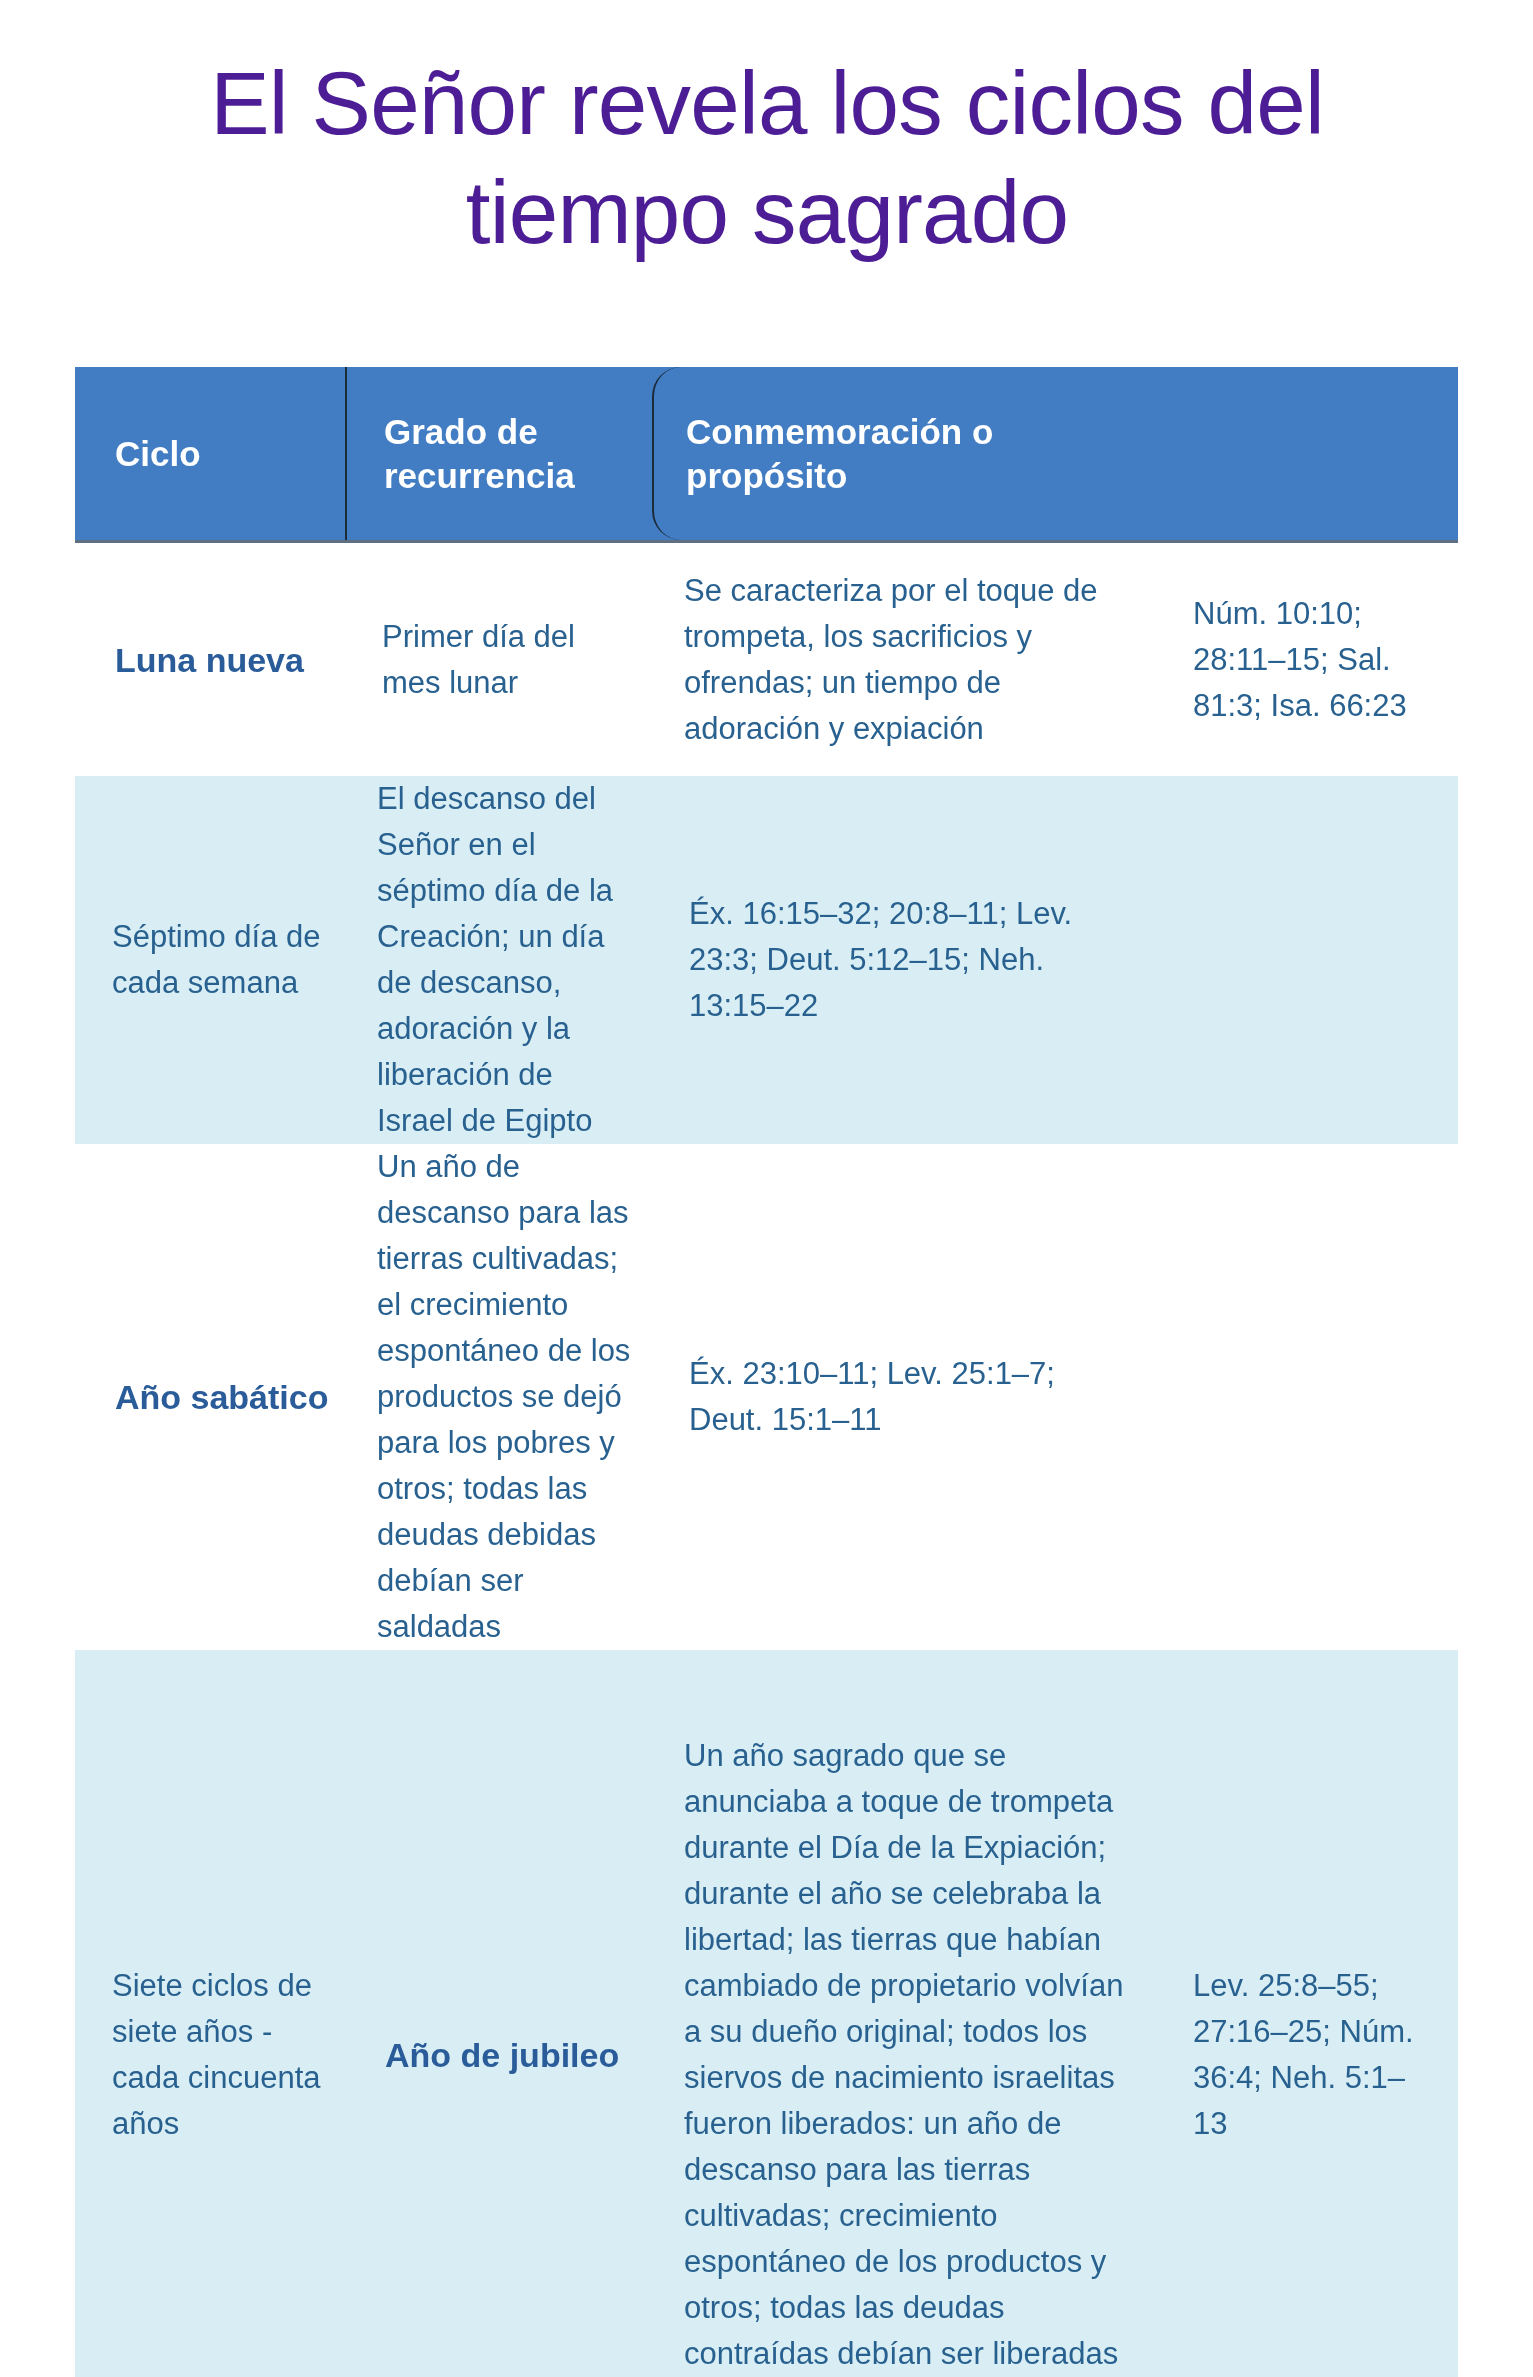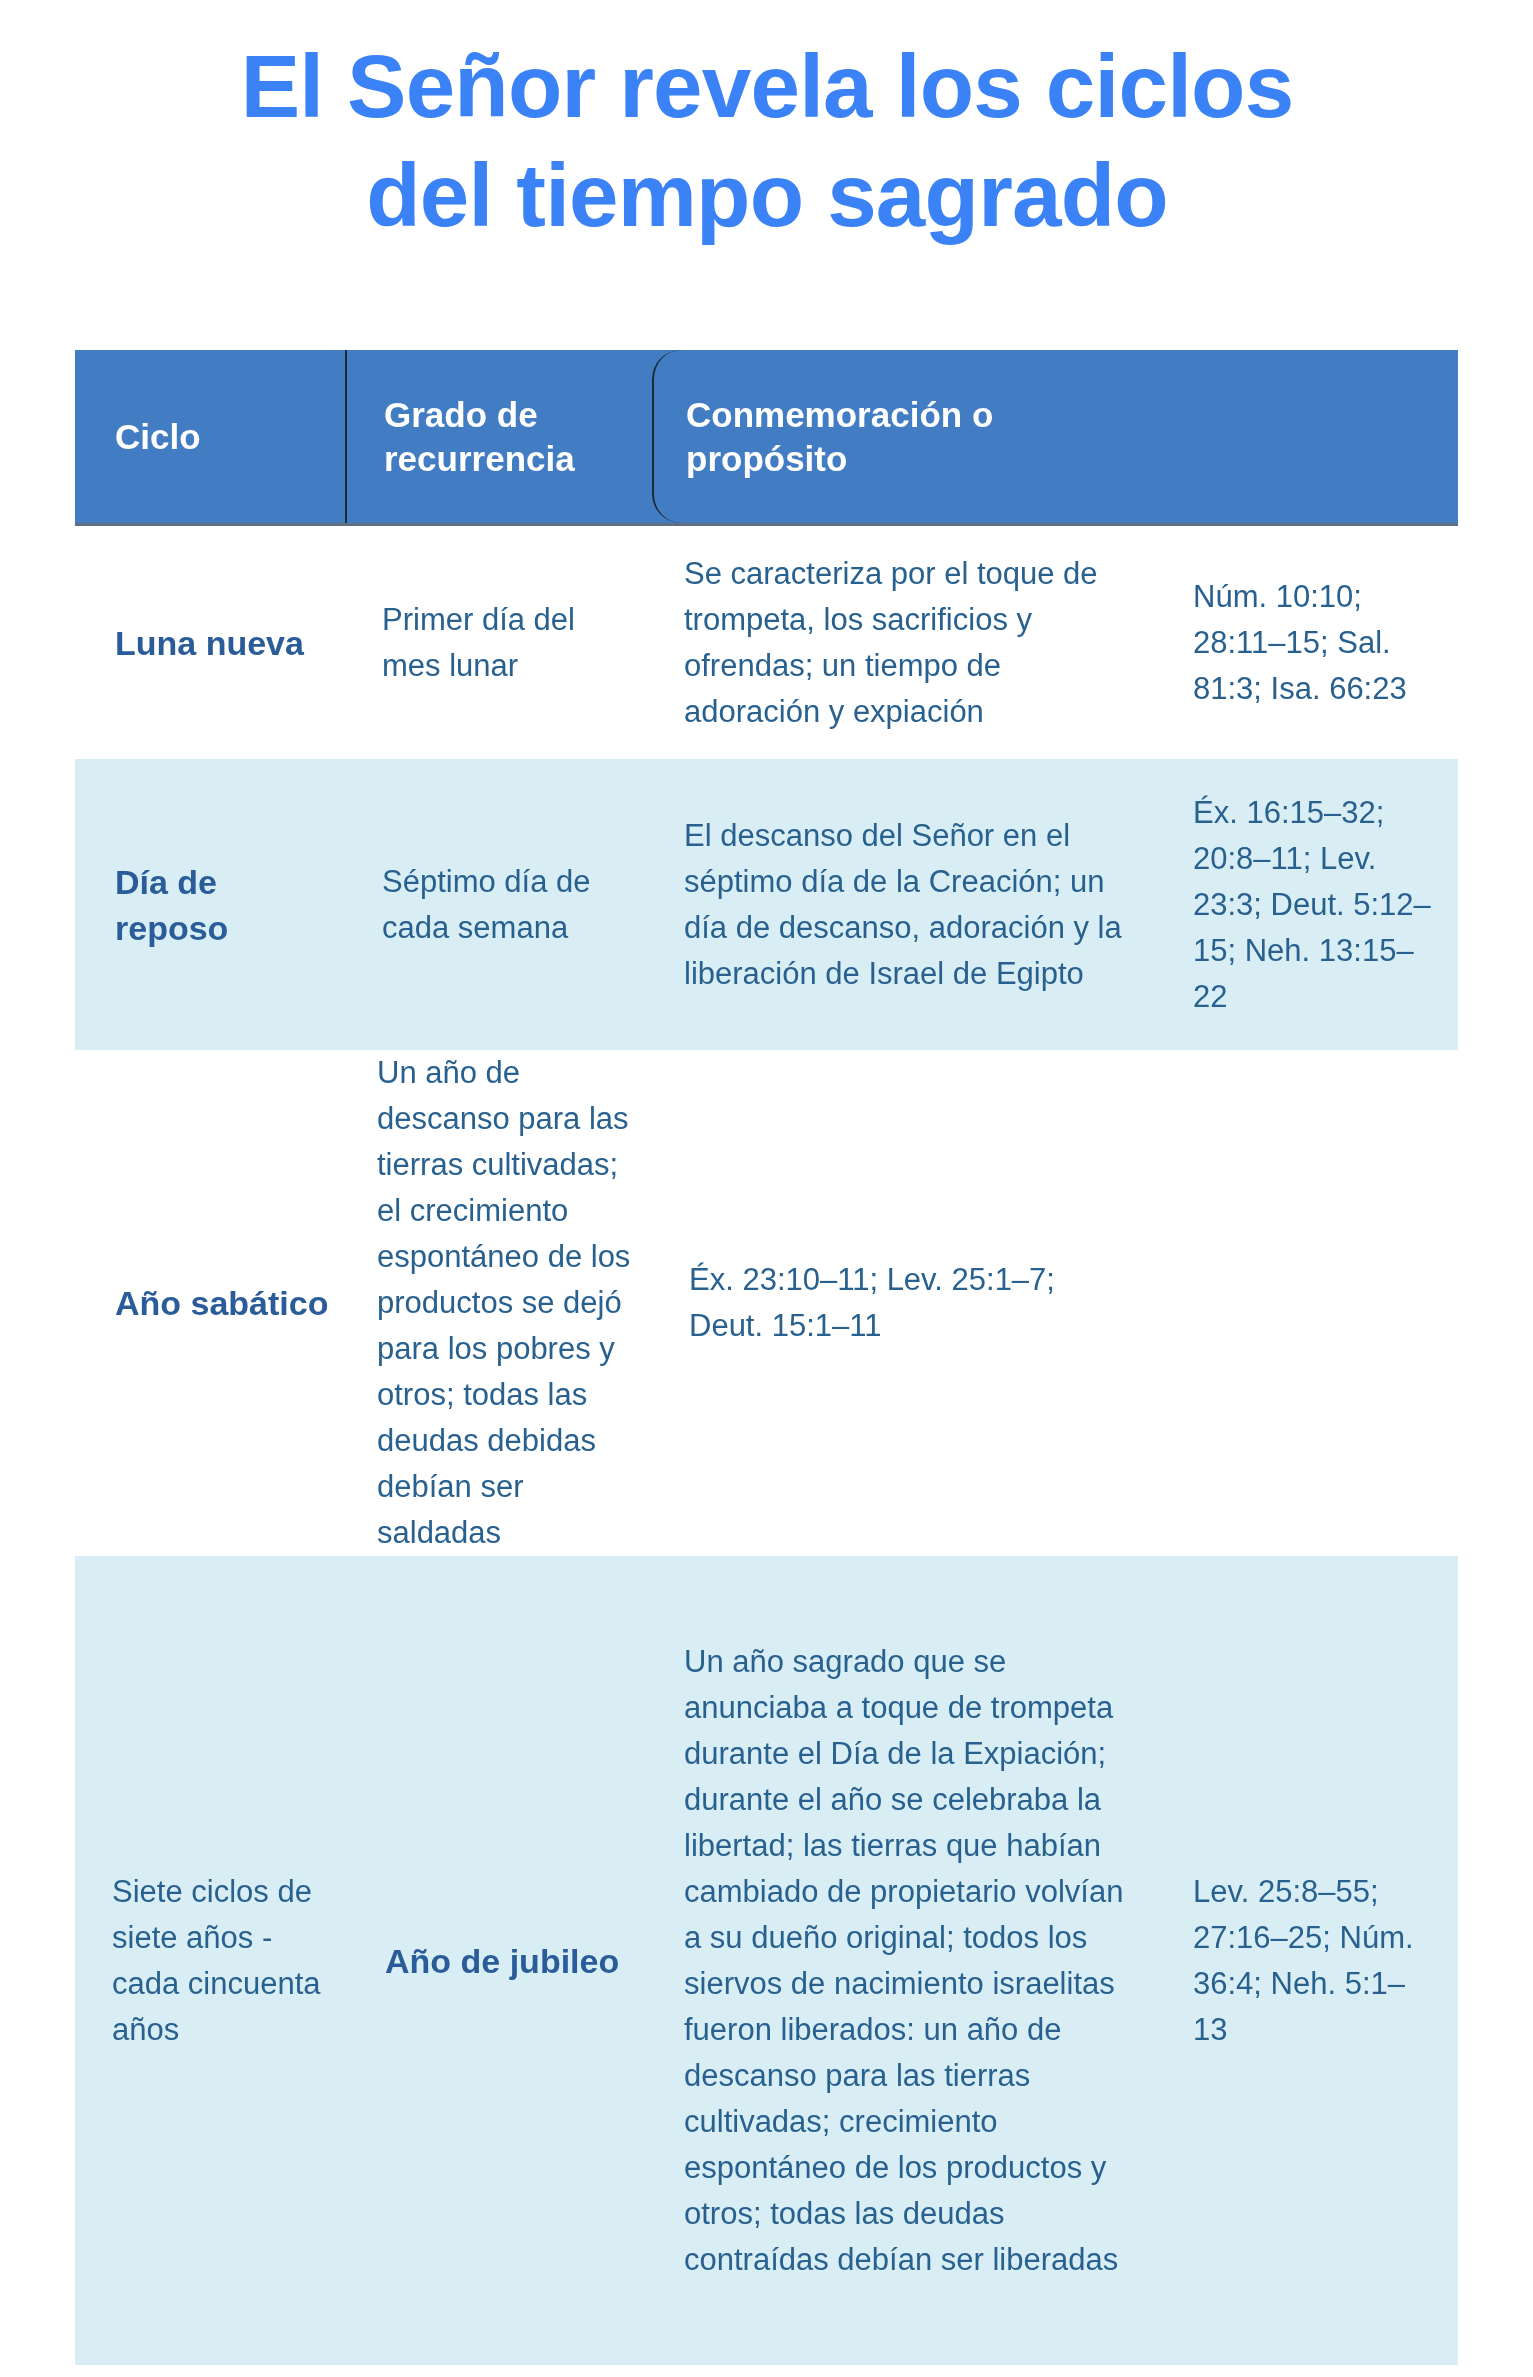--- a/index.html
+++ b/index.html
@@ -8,28 +8,28 @@
     background: #ffffff;
   }
   body {
     width: 1534px;
     height: 2377px;
     position: relative;
     font-family: "Liberation Sans", sans-serif;
     -webkit-font-smoothing: antialiased;
   }
   .page-title {
-    margin: 0;
+    margin: 17px;
     padding-top: 32px;
     text-align: center;
     font-size: 89px;
     line-height: 109px;
-    font-weight: bold;
+    font-weight: normal;
     letter-spacing: -0.8px;
-    color: #3b82f6;
+    color: #4c1d95;
     width: 1196px;
     margin-left: auto;
     margin-right: auto;
   }
   .cycles-table {
     margin: 100px 0 0 75px;
     width: 1383px;
     display: block;
   }
   .t-row {
@@ -114,23 +114,20 @@
     </div>
     <div class="cell col-prop">
       <span class="cell-inner">Se caracteriza por el toque de trompeta, los sacrificios y ofrendas; un tiempo de adoración y expiación</span>
     </div>
     <div class="cell col-ref">
       <span class="cell-inner">Núm. 10:10; 28:11–15; Sal. 81:3; Isa. 66:23</span>
     </div>
   </div>
 
   <div class="t-row row-body row-2 row-stripe">
-    <div class="cell col-ciclo">
-      <span class="cell-inner">Día de reposo</span>
-    </div>
     <div class="cell col-rec">
       <span class="cell-inner">Séptimo día de cada semana</span>
     </div>
     <div class="cell col-prop">
       <span class="cell-inner">El descanso del Señor en el séptimo día de la Creación; un día de descanso, adoración y la liberación de Israel de Egipto</span>
     </div>
     <div class="cell col-ref">
       <span class="cell-inner">Éx. 16:15–32; 20:8–11; Lev. 23:3; Deut. 5:12–15; Neh. 13:15–22</span>
     </div>
   </div>

